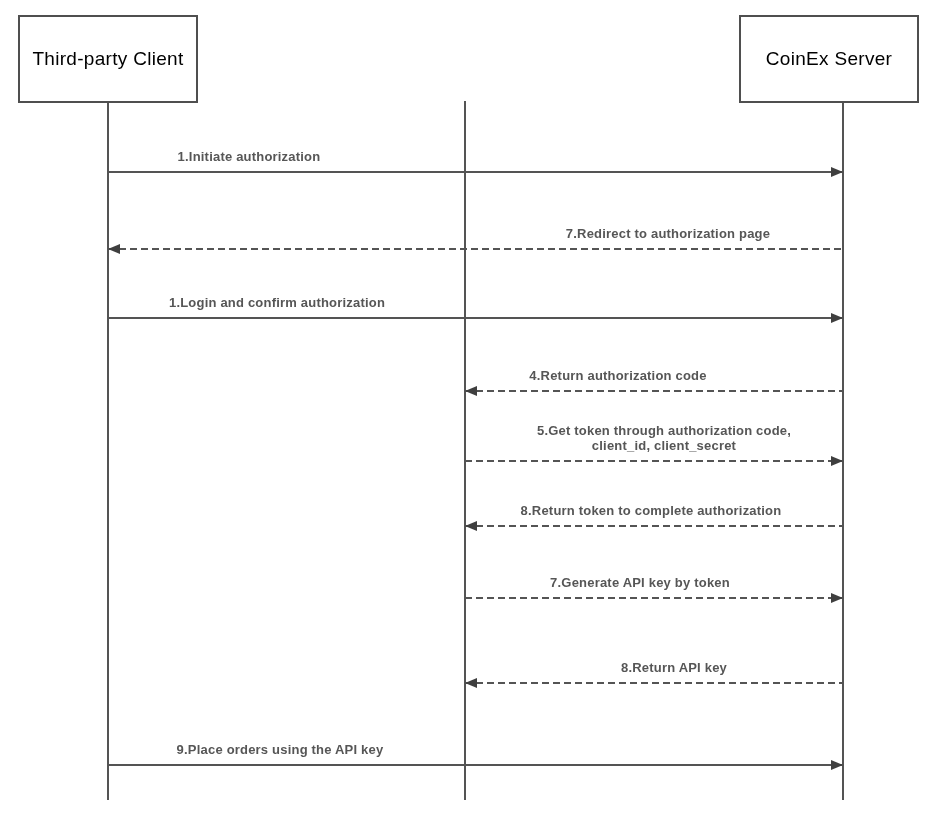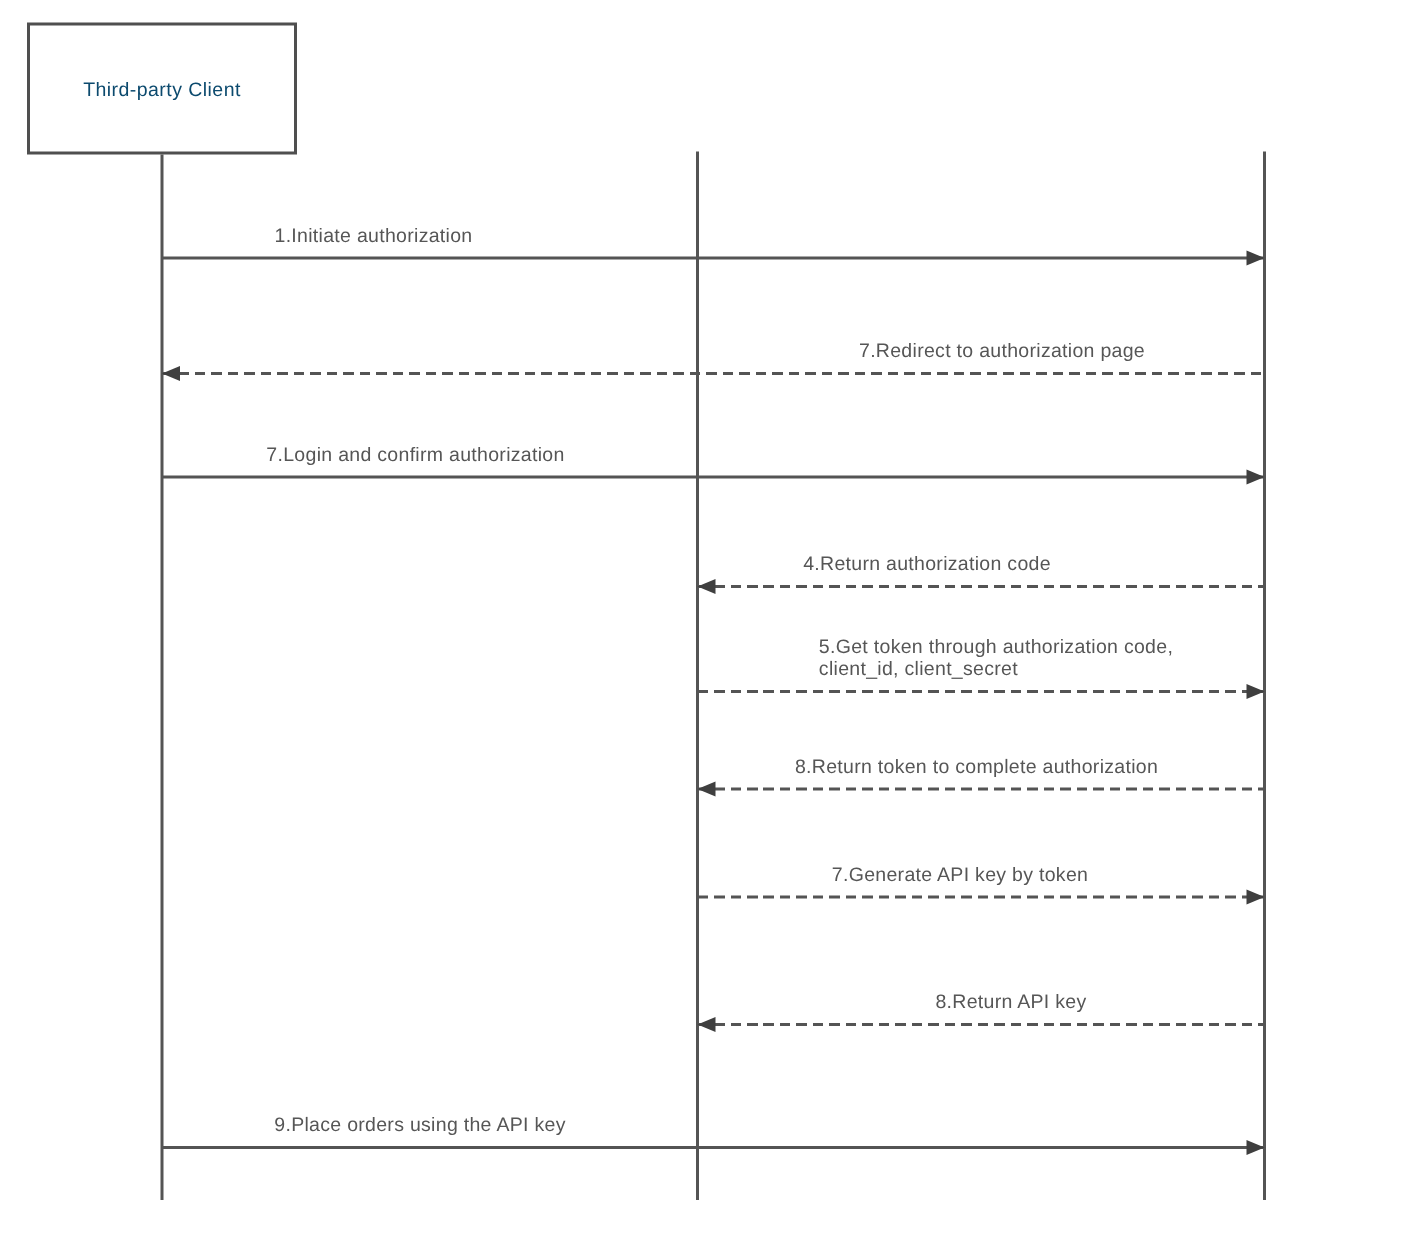--- a/index.html
+++ b/index.html
@@ -19,40 +19,42 @@
     position: absolute;
     box-sizing: border-box;
     border: 2px solid #4f4f4f;
     background: #ffffff;
     display: flex;
     align-items: center;
     justify-content: center;
     z-index: 3;
   }
   .actor-label {
-    font-size: 13px;
-    color: #0c4a6e;
+    font-size: 19px;
+    color: #000000;
     letter-spacing: 0.3px;
     text-align: center;
   }
   .lifeline {
     position: absolute;
     width: 2px;
     background: #545454;
     z-index: 1;
   }
   .msg-label {
     position: absolute;
     transform: translateX(-50%);
     font-size: 13px;
     line-height: 15px;
     color: #565656;
     letter-spacing: 0.2px;
+    text-align: center;
     white-space: pre-line;
     z-index: 4;
+    font-weight: bold;
   }
   .msg-line {
     position: absolute;
     height: 2px;
     z-index: 2;
   }
   .msg-line.solid {
     background: #545454;
   }
   .msg-line.dashed {
@@ -75,33 +77,36 @@
 </style>
 </head>
 <body>
 
 <div class="canvas">
     <div class="actor-box" style="left: 18px; top: 15px; width: 180px; height: 88px;">
     <span class="actor-label">Third-party Client</span>
   </div>
     <div class="lifeline" style="left: 107px; top: 101px; height: 699px;"></div>
     <div class="lifeline" style="left: 464px; top: 101px; height: 699px;"></div>
+    <div class="actor-box" style="left: 739px; top: 15px; width: 180px; height: 88px;">
+    <span class="actor-label">CoinEx Server</span>
+  </div>
     <div class="lifeline" style="left: 842px; top: 101px; height: 699px;"></div>
     <div class="message">
     <div class="msg-label" style="left: 249px; bottom: 669px;">1.Initiate authorization</div>
     <div class="msg-line solid" style="left: 108px; width: 735px; top: 171px;"></div>
     <div class="msg-arrowhead right" style="top: 167px; left: 831px;"></div>
   </div>
     <div class="message">
     <div class="msg-label" style="left: 668px; bottom: 592px;">7.Redirect to authorization page</div>
     <div class="msg-line dashed" style="left: 108px; width: 735px; top: 248px;"></div>
     <div class="msg-arrowhead left" style="top: 244px; left: 108px;"></div>
   </div>
     <div class="message">
-    <div class="msg-label" style="left: 277px; bottom: 523px;">7.Login and confirm authorization</div>
+    <div class="msg-label" style="left: 277px; bottom: 523px;">1.Login and confirm authorization</div>
     <div class="msg-line solid" style="left: 108px; width: 735px; top: 317px;"></div>
     <div class="msg-arrowhead right" style="top: 313px; left: 831px;"></div>
   </div>
     <div class="message">
     <div class="msg-label" style="left: 618px; bottom: 450px;">4.Return authorization code</div>
     <div class="msg-line dashed" style="left: 465px; width: 378px; top: 390px;"></div>
     <div class="msg-arrowhead left" style="top: 386px; left: 465px;"></div>
   </div>
     <div class="message">
     <div class="msg-label" style="left: 664px; bottom: 380px;">5.Get token through authorization code,

